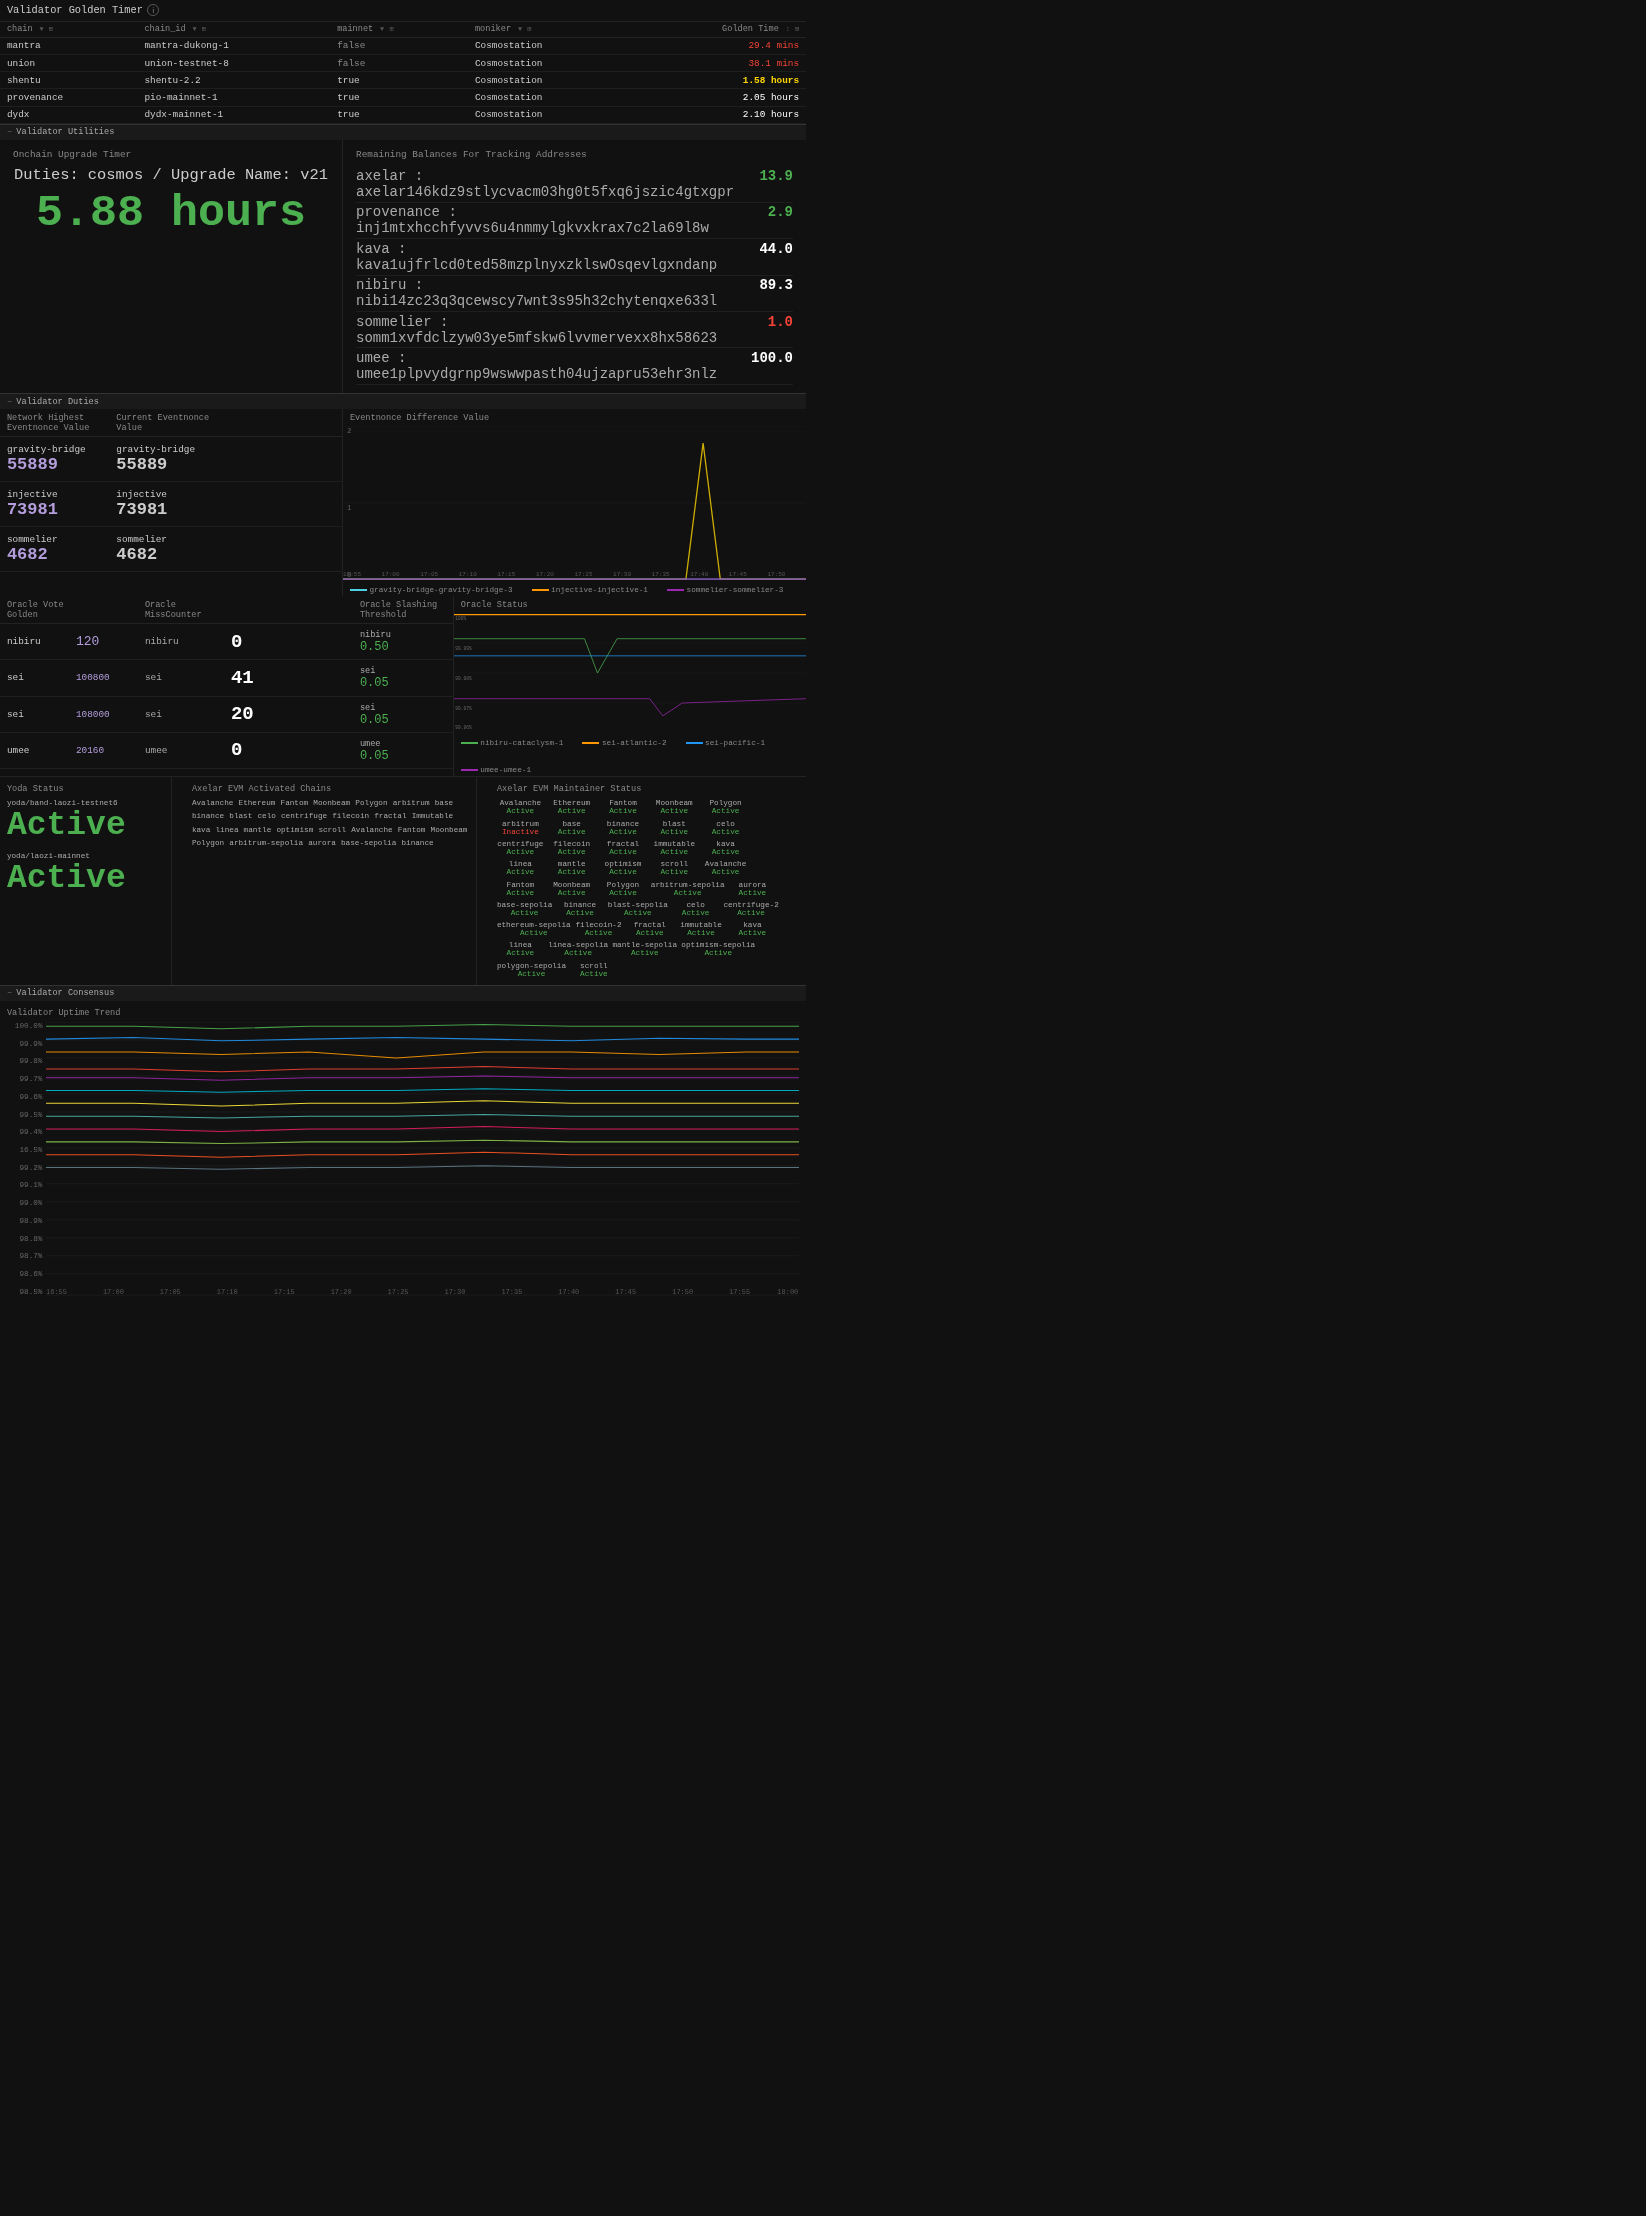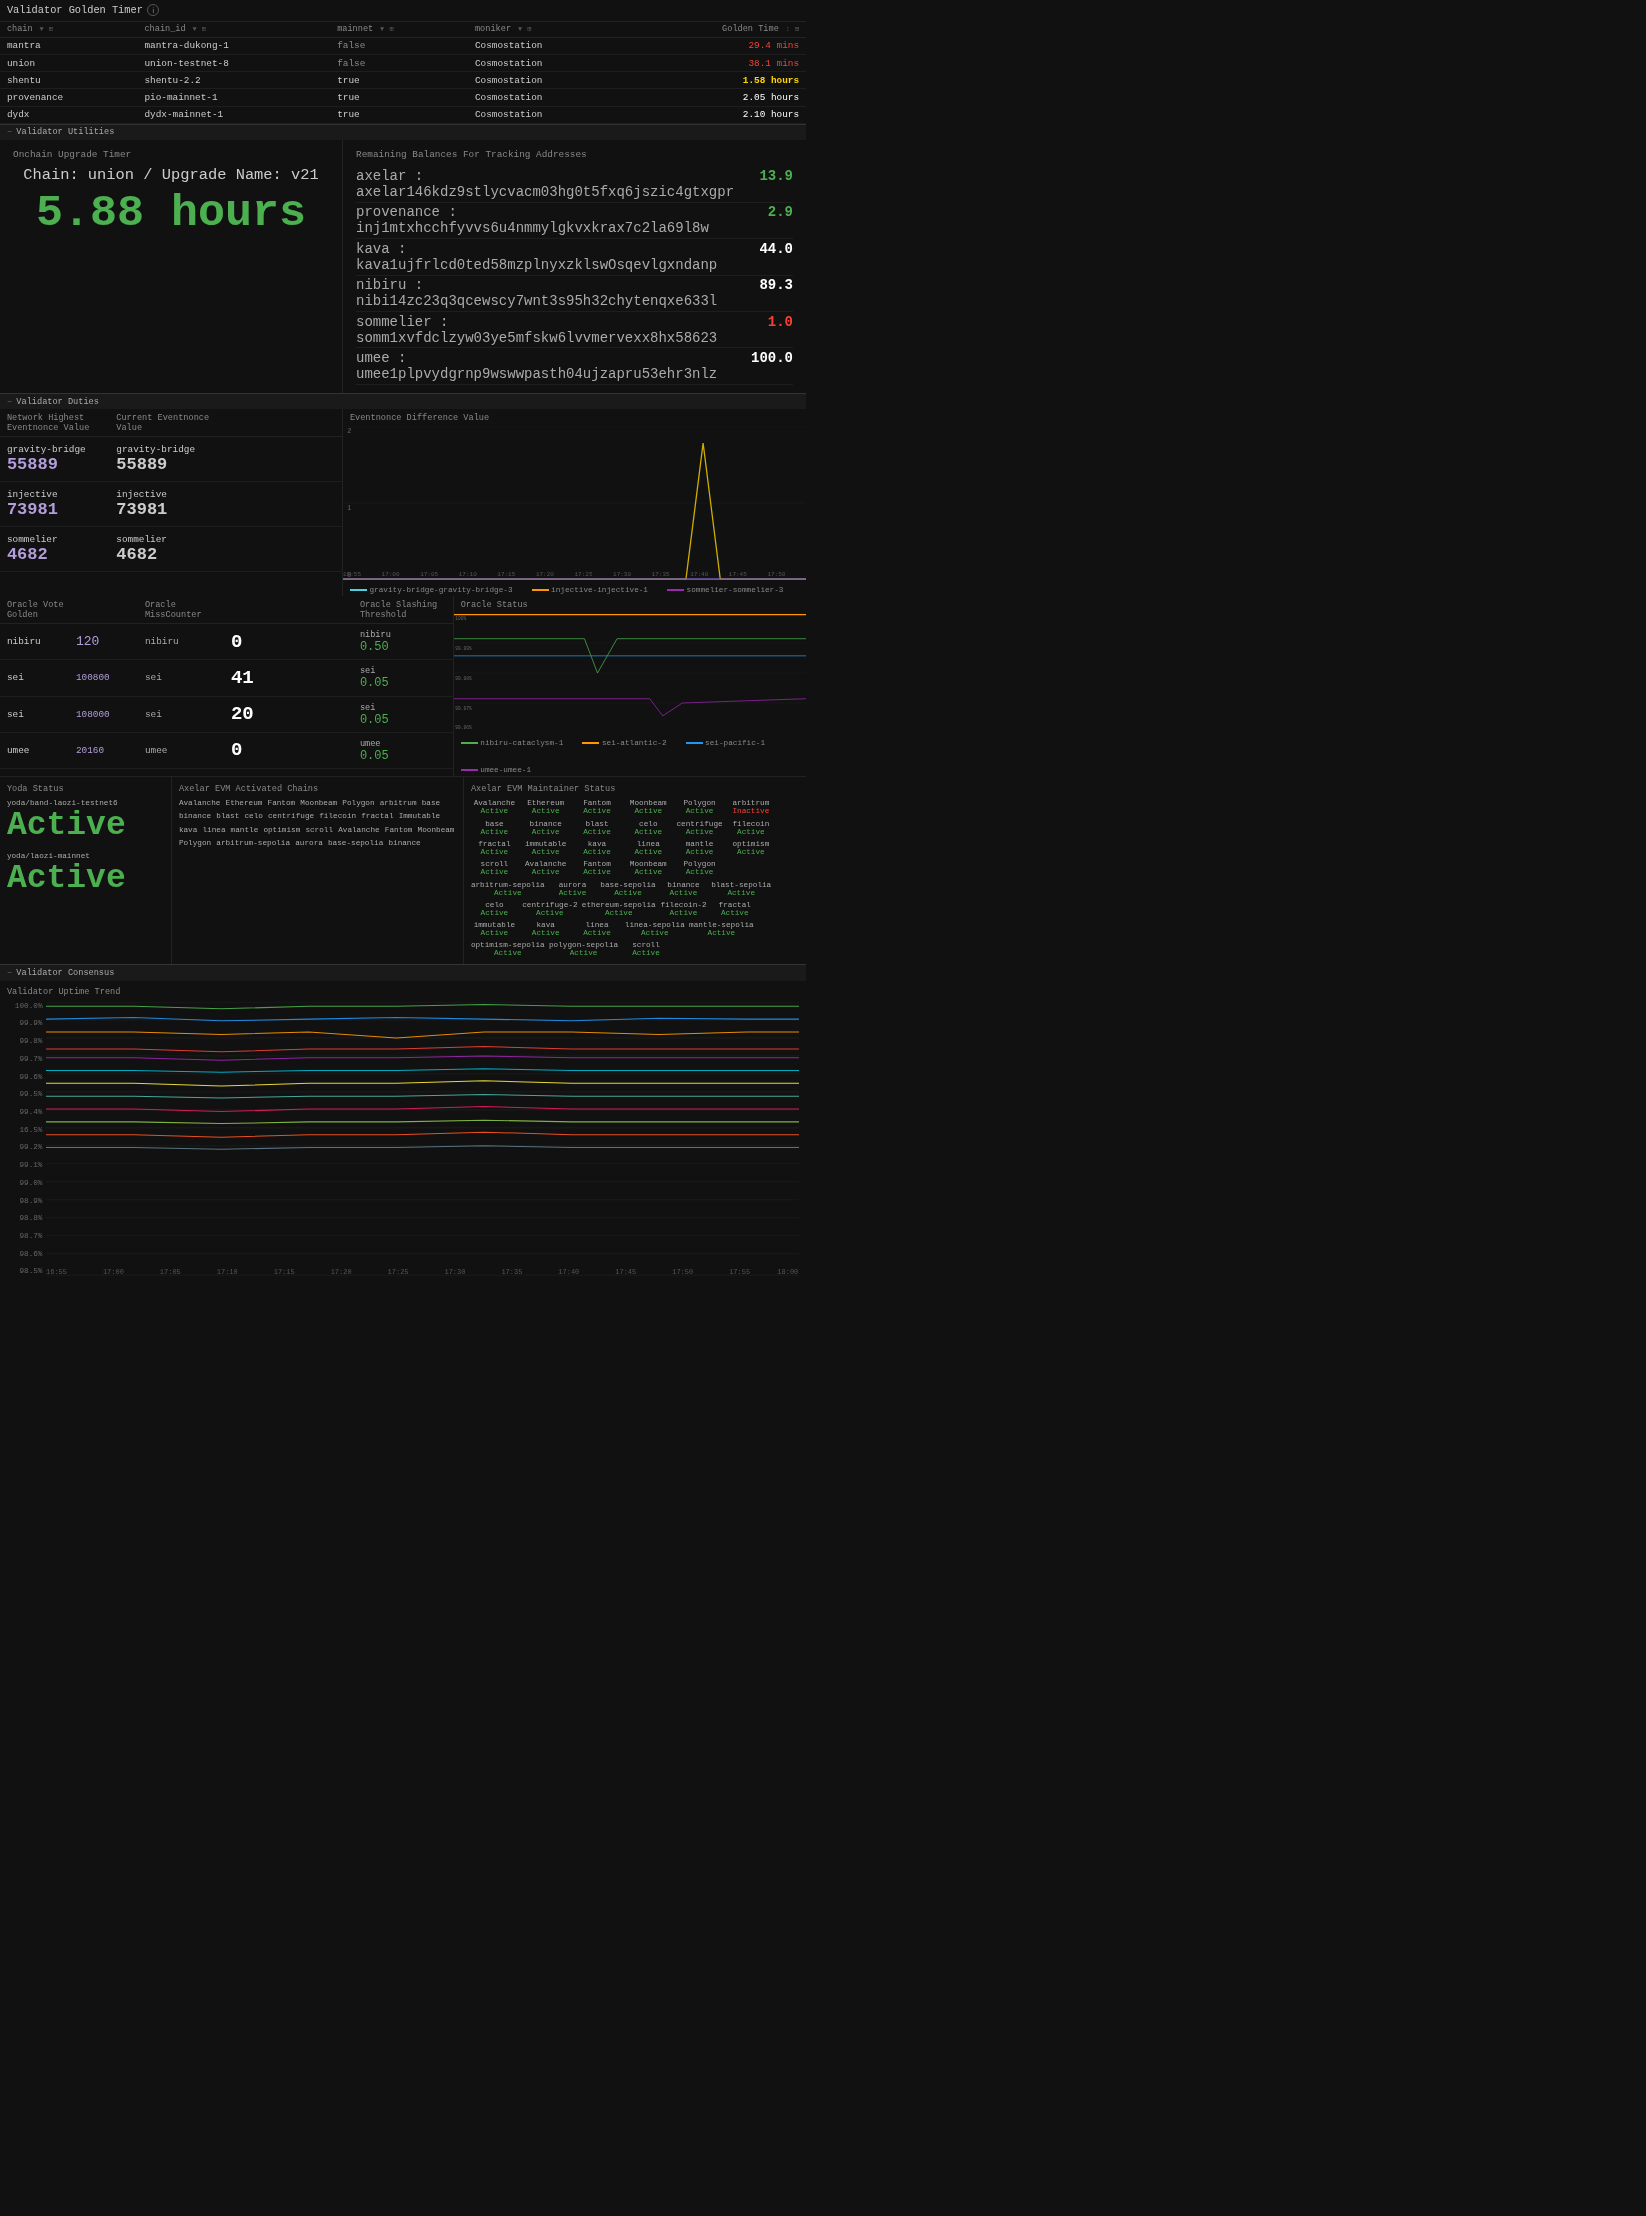--- a/index.html
+++ b/index.html
@@ -247,21 +247,21 @@
   </tr>
     </tbody>
 </table>
 
 <div class="section-header">
   <span>Validator Utilities</span>
 </div>
 <div class="utilities-section">
   <div class="onchain-upgrade">
     <div class="upgrade-label">Onchain Upgrade Timer</div>
-    <div class="upgrade-chain">Chain: union / Upgrade Name: v21</div>
+    <div class="upgrade-chain">Duties: cosmos / Upgrade Name: v21</div>
     <div class="upgrade-time">5.88 hours</div>
   </div>
   <div class="remaining-balances">
     <div class="rb-title">Remaining Balances For Tracking Addresses</div>
     <div id="rb-rows">
         <div class="rb-row">
     <span class="rb-address">axelar : axelar146kdz9stlycvacm03hg0t5fxq6jszic4gtxgpr</span>
     <span class="rb-value" style="color:#4caf50">13.9</span>
   </div>
         <div class="rb-row">
@@ -464,21 +464,21 @@
           <span>sei-pacific-1</span>
         </div>
         <div class="legend-item">
           <div class="legend-dot" style="background:#9c27b0"></div>
           <span>umee-umee-1</span>
         </div>
       </div>
   </div>
 </div>
 
-<div style="display:flex; border-top:0.9px solid #222;">
+<div style="display:flex; border-top:0.9px solid #222;gap:13px;">
   <div style="width:172px; border-right:0.9px solid #222; padding:6.9px;">
     <div style="font-size:8.6px; color:#888; margin-bottom:4.3px;">Yoda Status</div>
     <div style="margin-bottom:8.6px;">
       <div style="font-size:7.7px; color:#aaa;">yoda/band-laozi-testnet6</div>
       <div style="font-size:33px; font-weight:bold; color:#4caf50;">Active</div>
     </div>
     <div style="margin-bottom:8.6px;">
       <div style="font-size:7.7px; color:#aaa;">yoda/laozi-mainnet</div>
       <div style="font-size:33px; font-weight:bold; color:#4caf50;">Active</div>
     </div>

